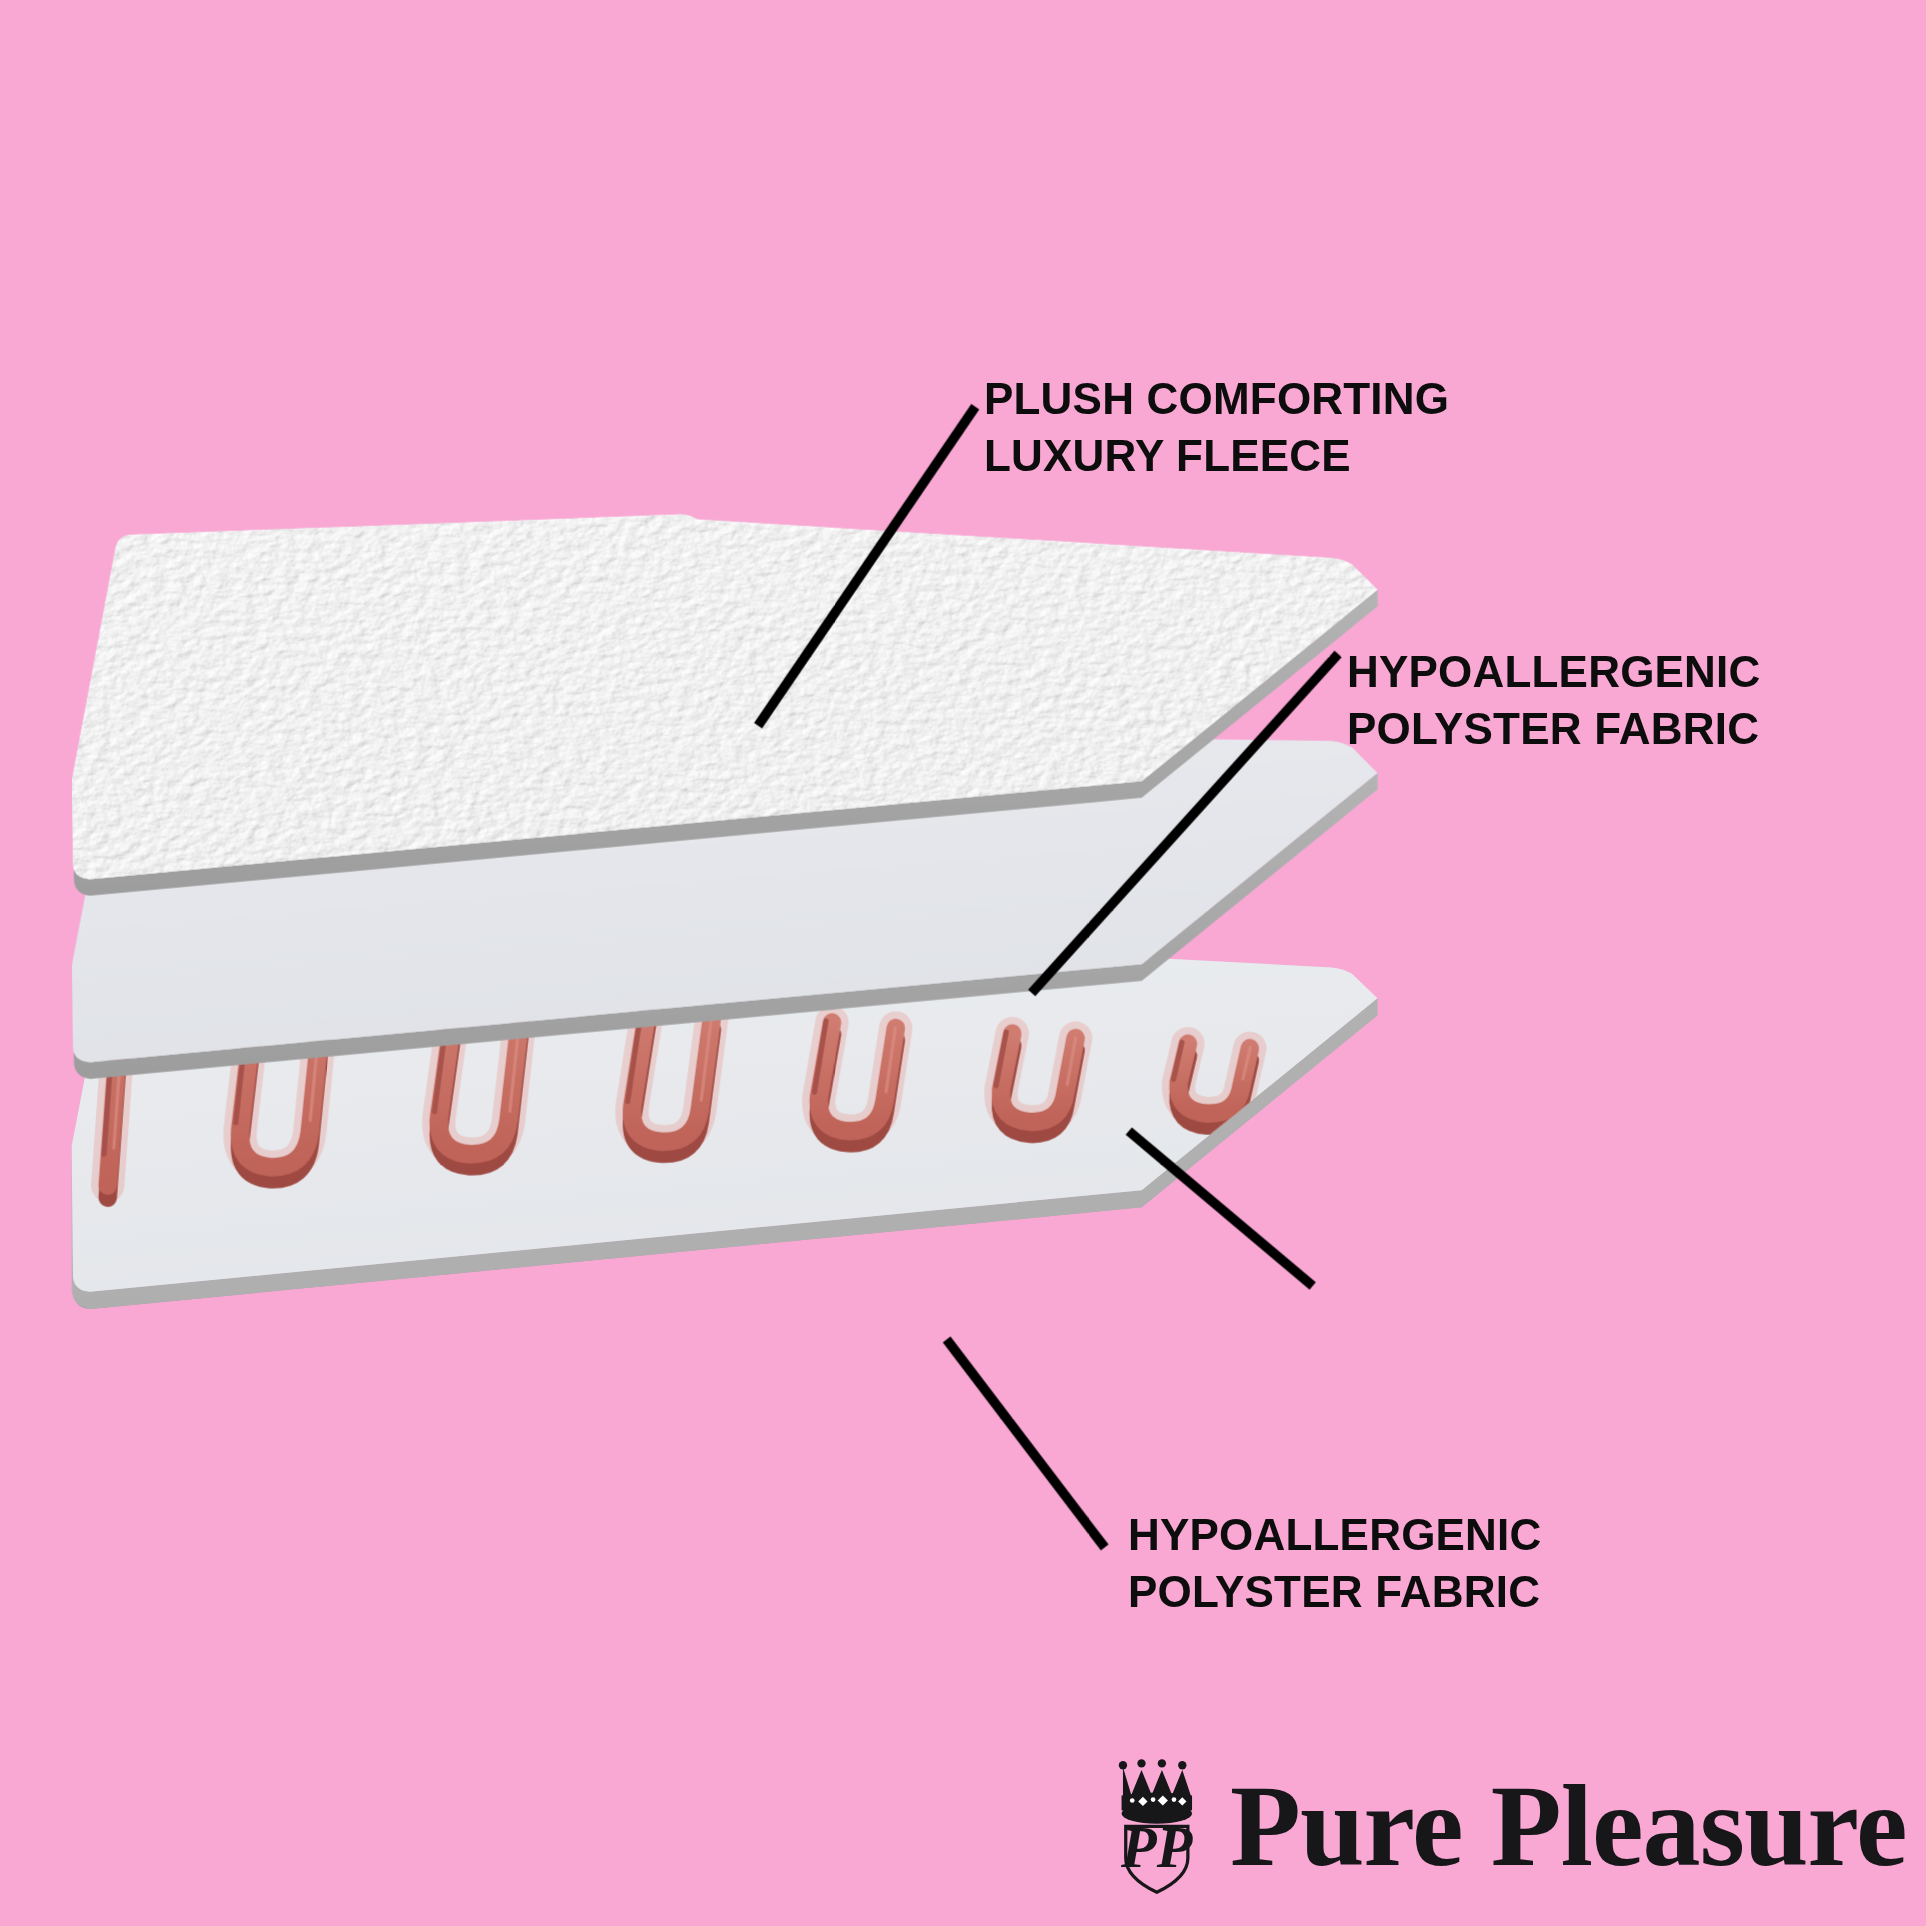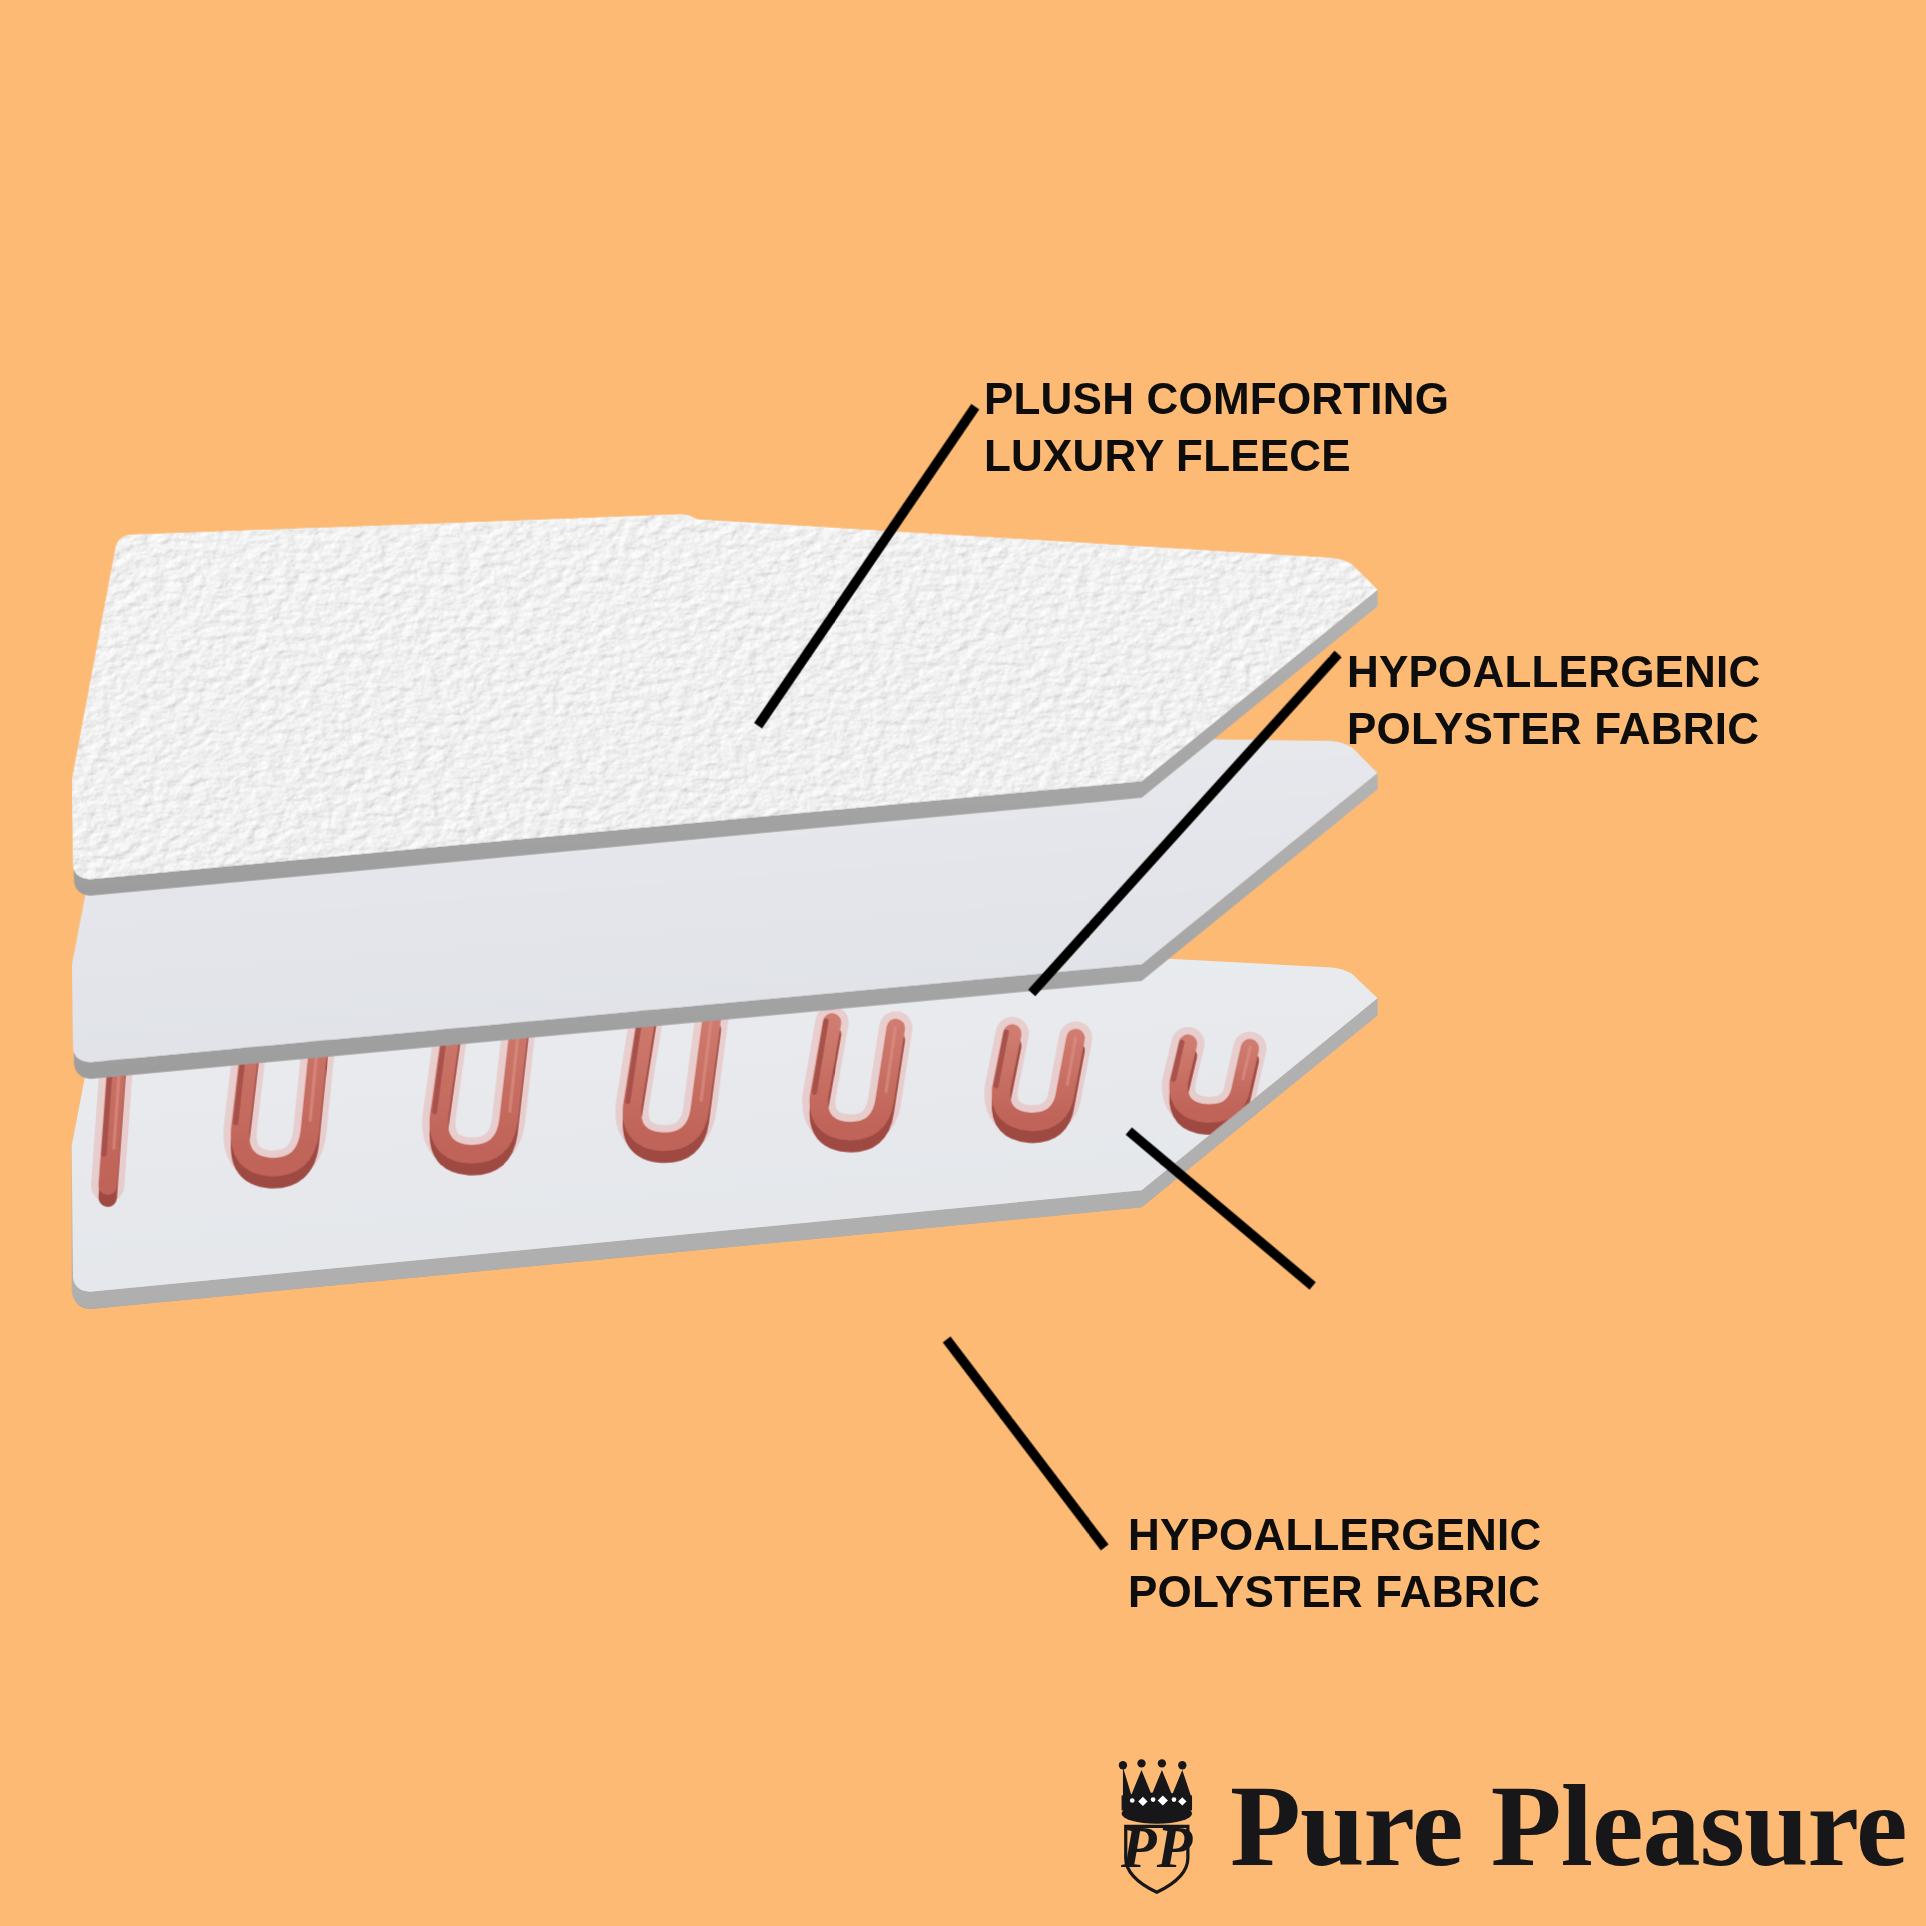--- a/index.html
+++ b/index.html
@@ -10,21 +10,21 @@
   body {
     width: 1926px;
     height: 1926px;
     font-family: "Liberation Sans", sans-serif;
     overflow: hidden;
   }
   #stage {
     position: relative;
     width: 1926px;
     height: 1926px;
-    background: #fdba74;
+    background: #f9a8d4;
   }
   #art {
     position: absolute;
     left: 0;
     top: 0;
     width: 1926px;
     height: 1926px;
   }
 
   

